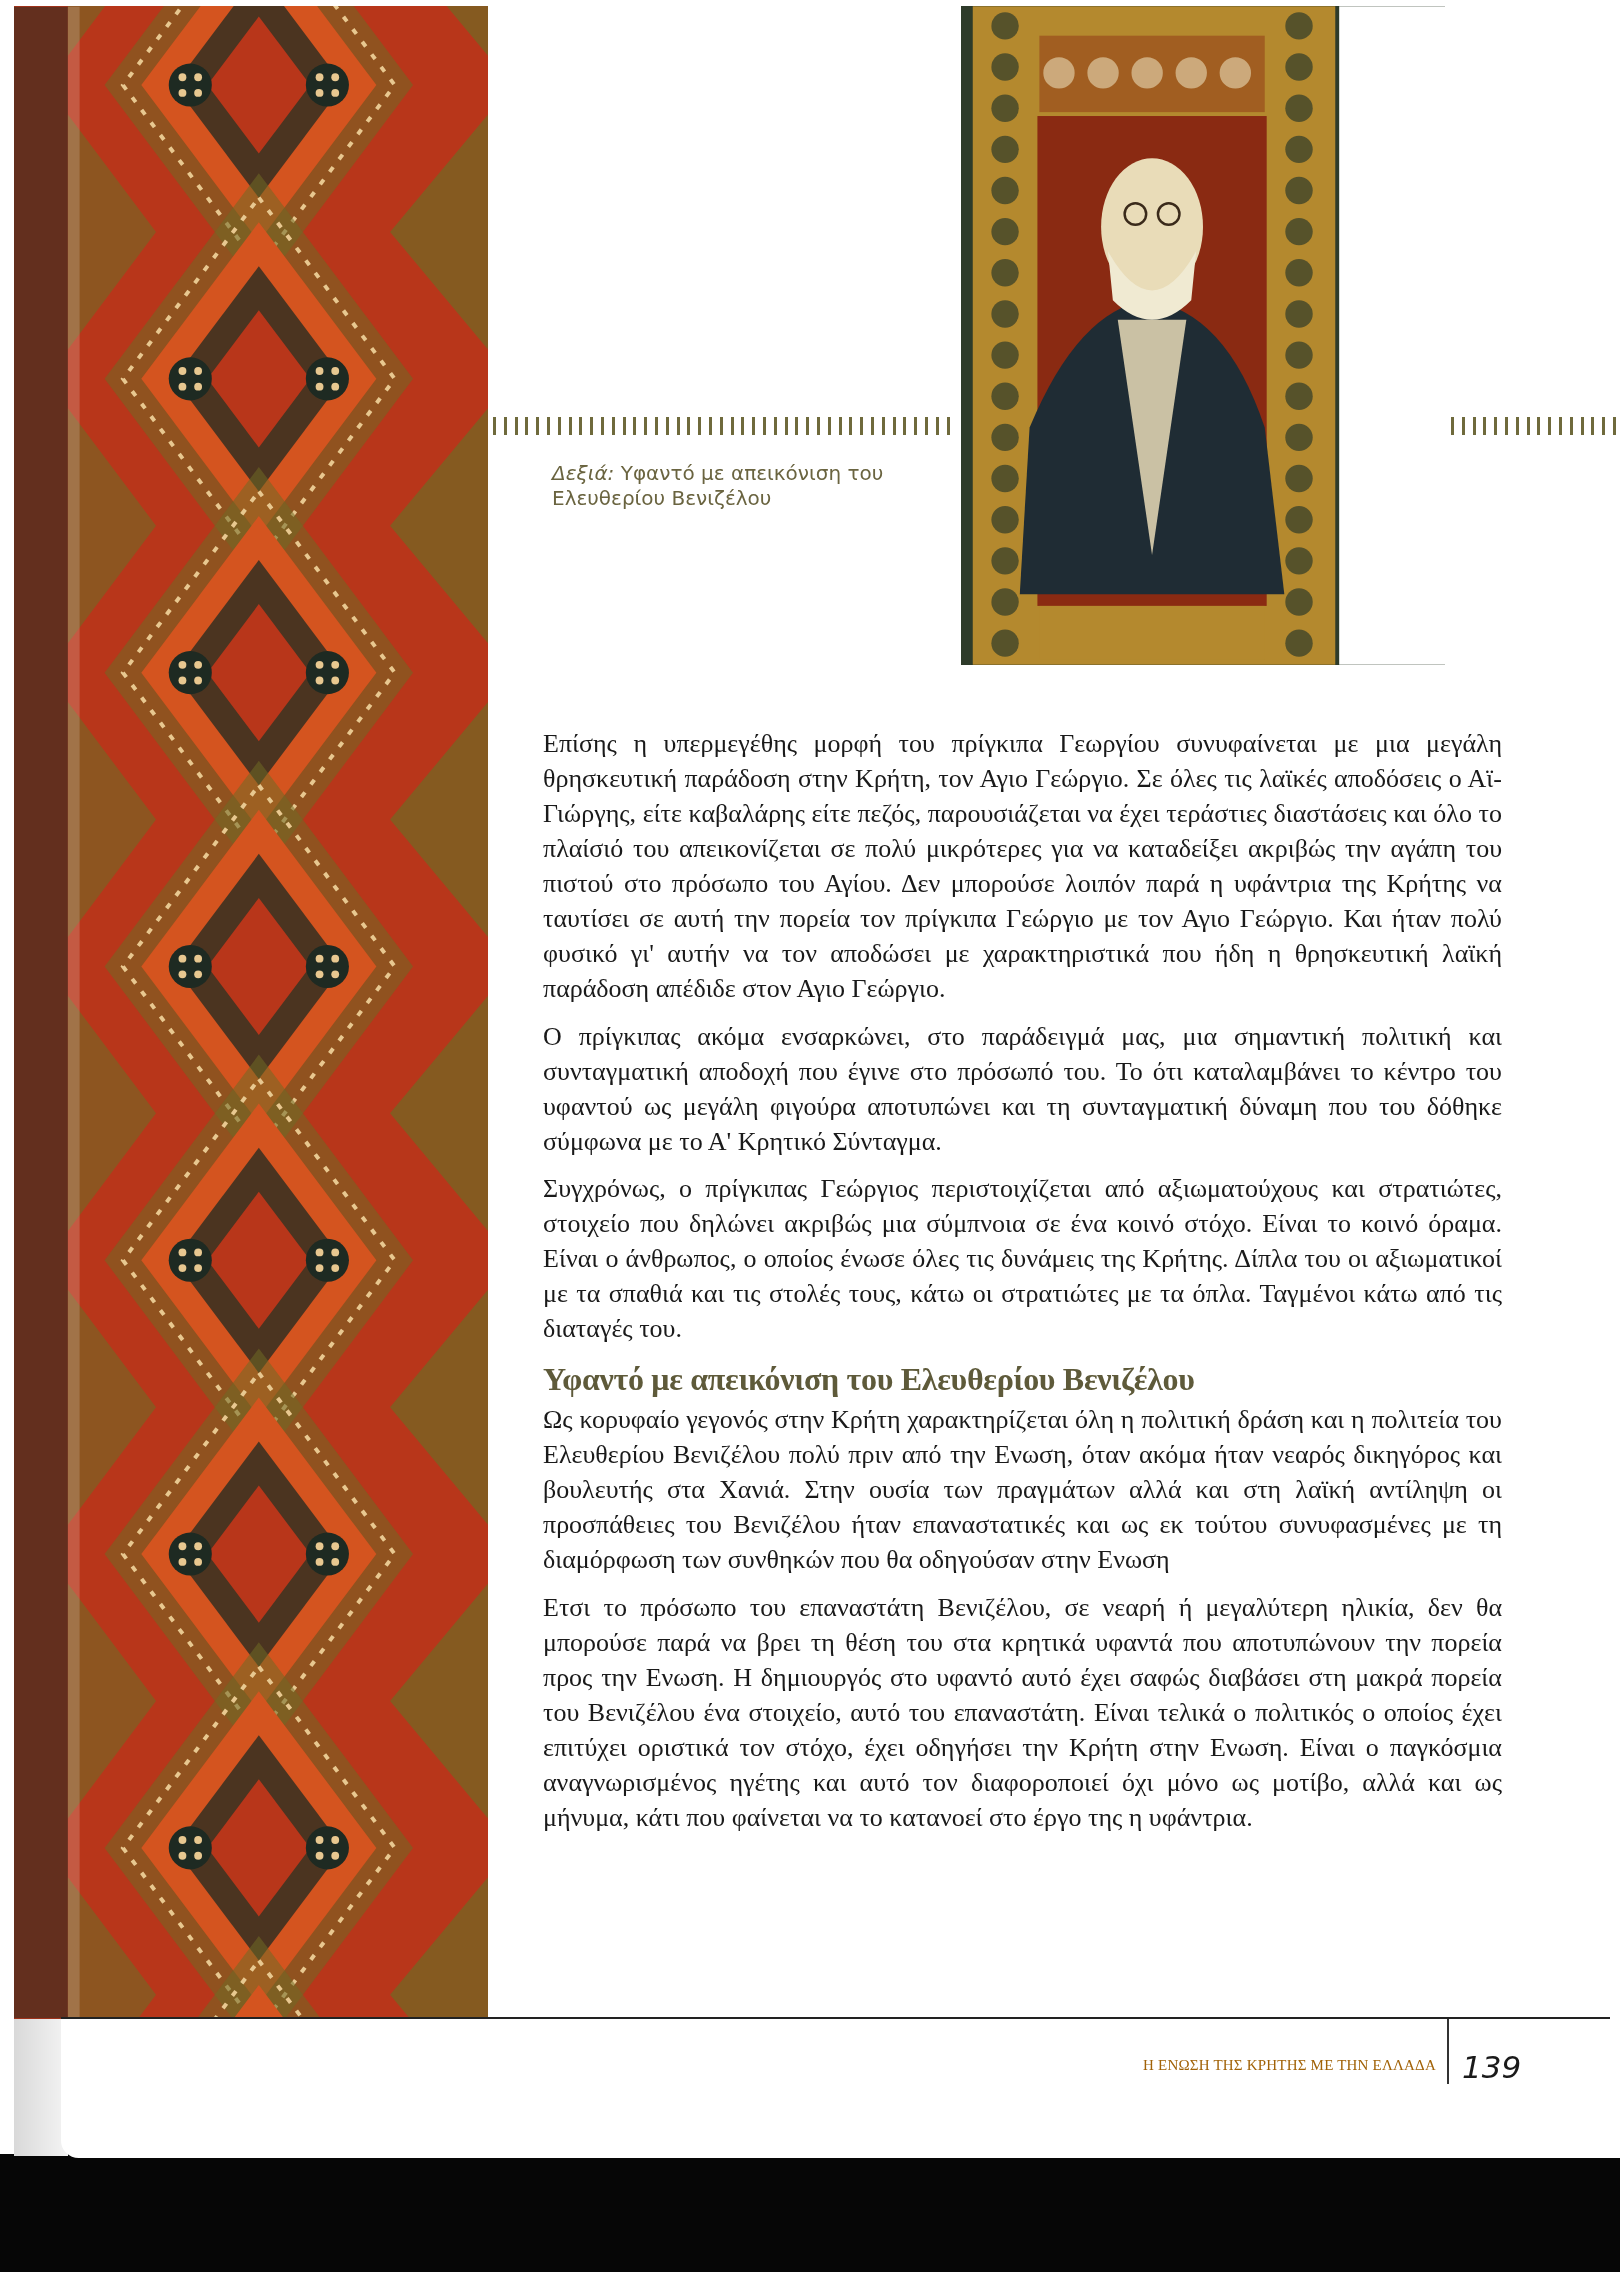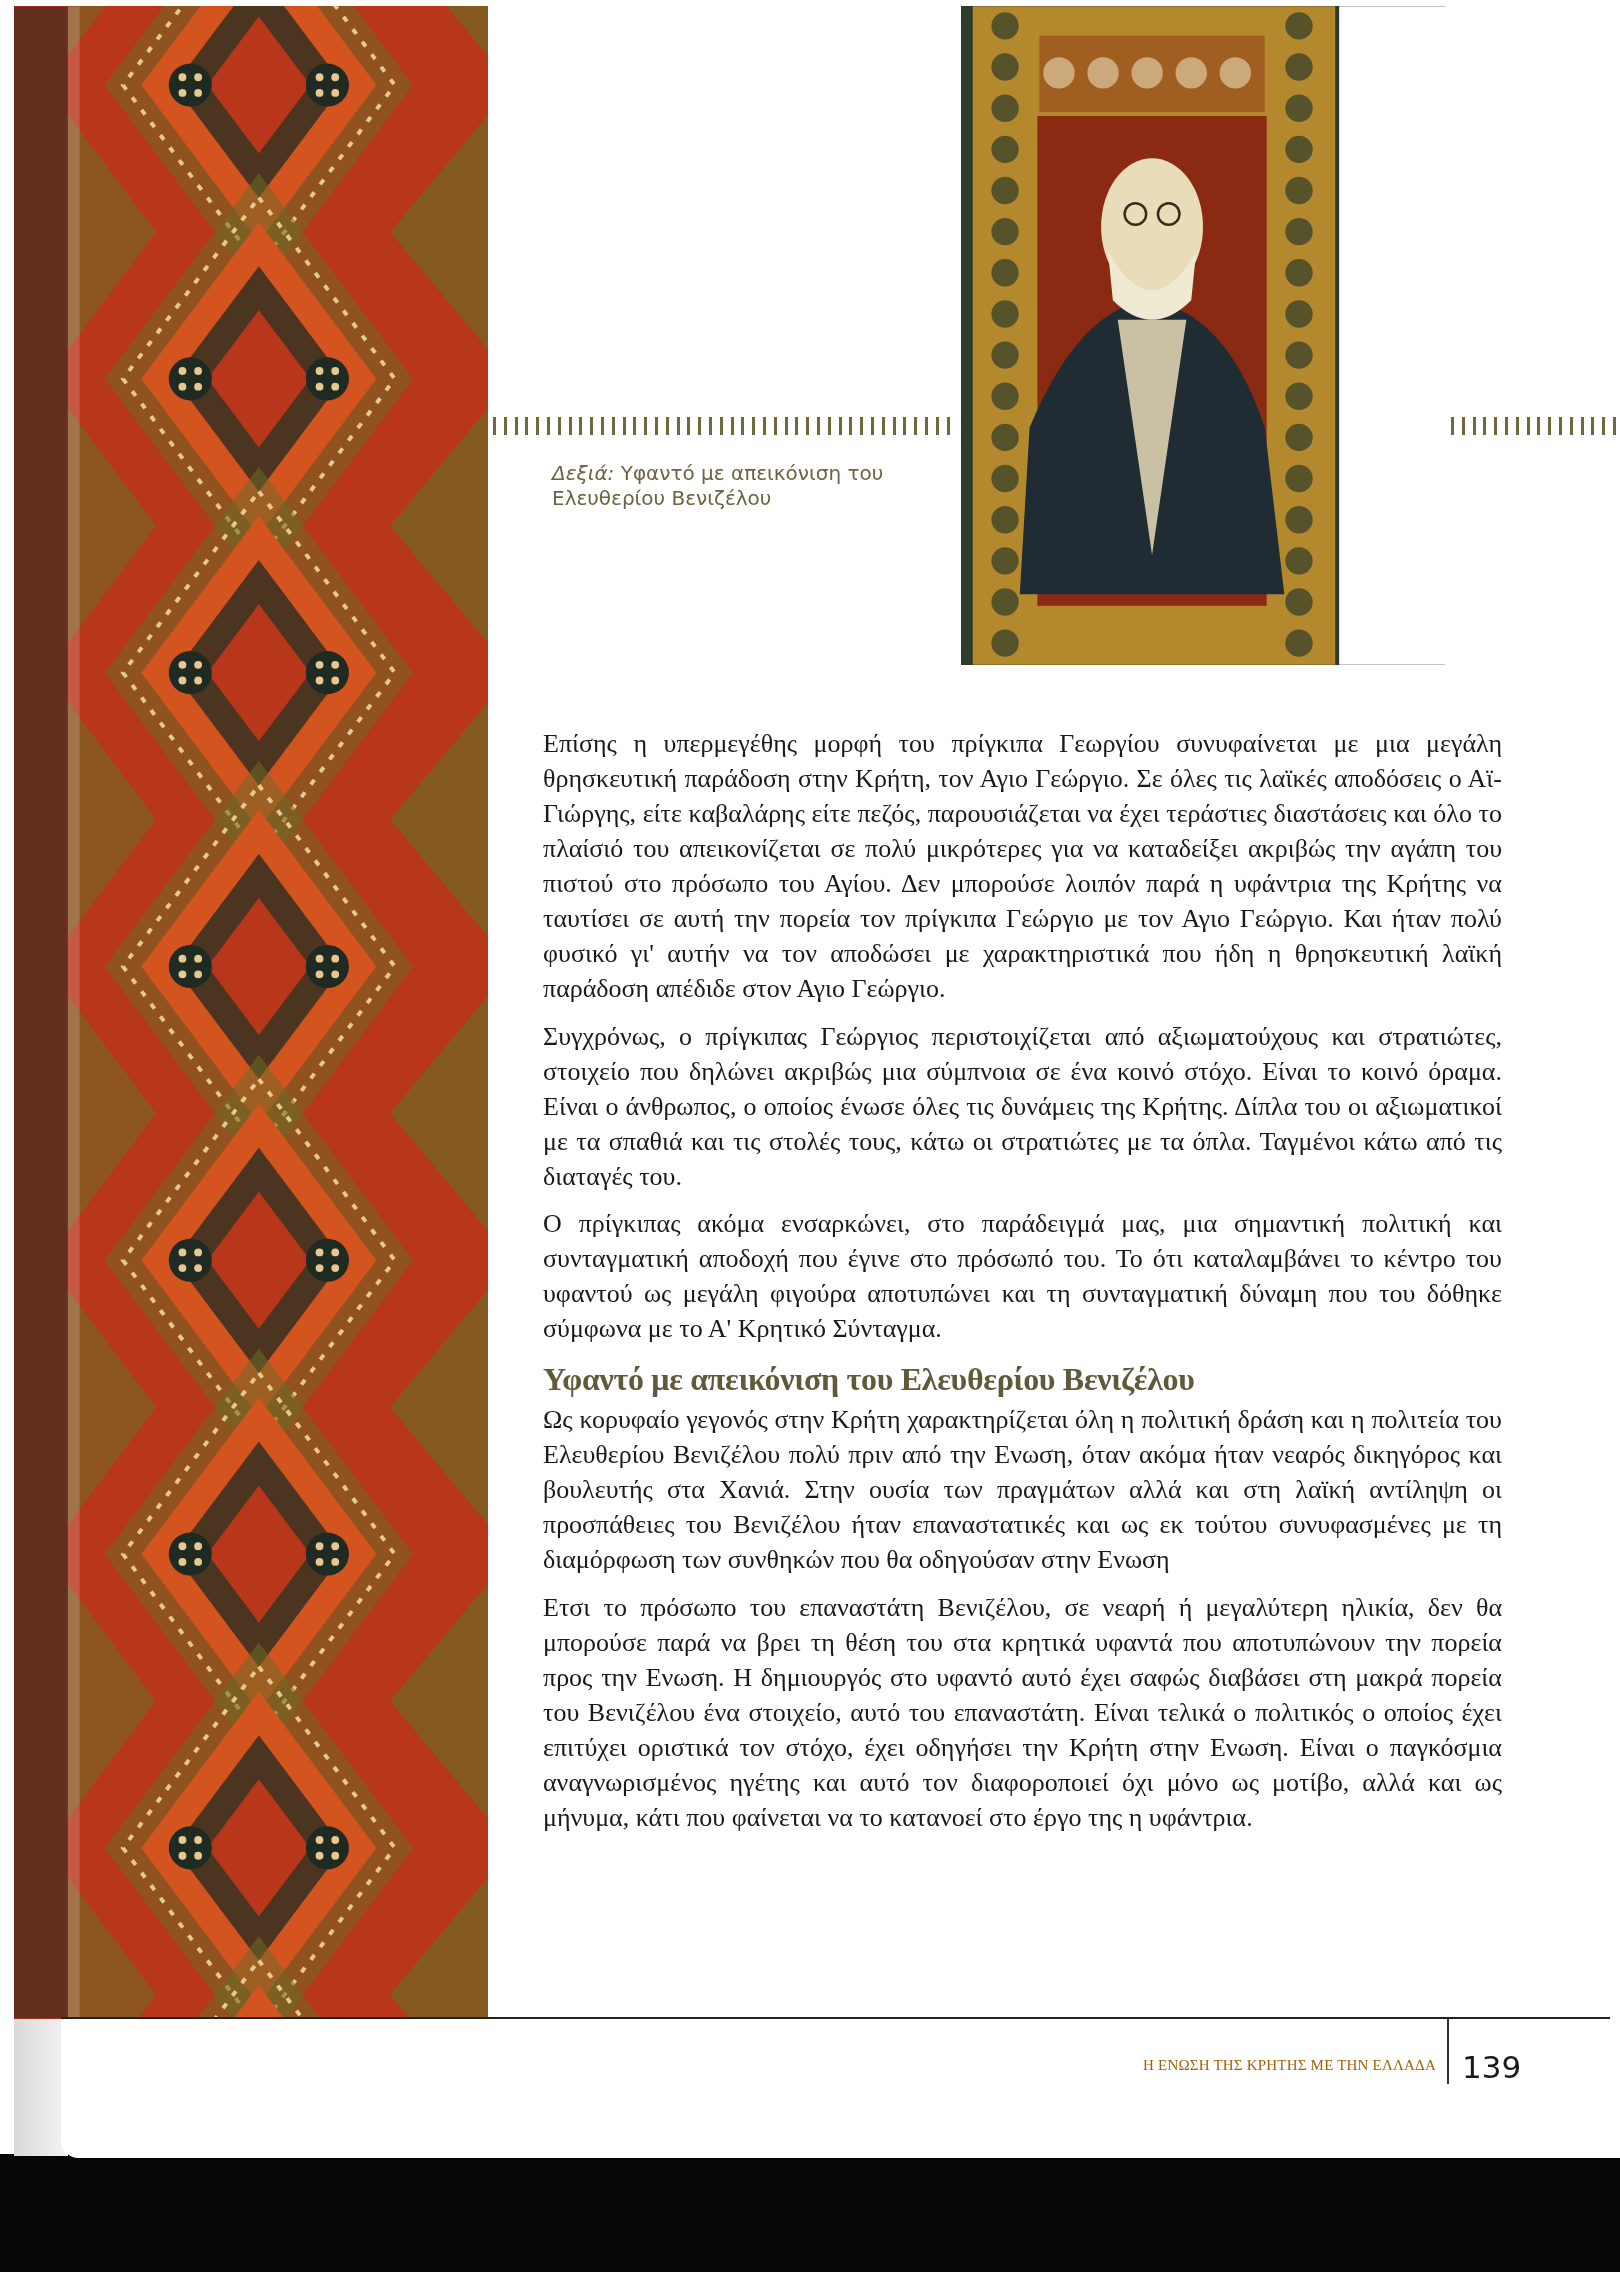--- a/index.html
+++ b/index.html
@@ -74,21 +74,21 @@
     }
     .footer-vrule {
       position: absolute; left: 1447px; top: 2019px; width: 2px; height: 65px; background:#333;
     }
     .running-head {
       position: absolute; right: 184px; top: 2057px;
       font-family: "Liberation Serif", serif; font-size: 15px; color: #a16207; letter-spacing: 0.2px;
     }
     .page-number {
       position: absolute; left: 1462px; top: 2049px;
-      font-family: "DejaVu Sans", sans-serif; font-size: 31px; color:#1a1a1a;
+      font-family: "DejaVu Sans", sans-serif; font-style: italic; font-size: 31px; color:#1a1a1a;
     }
   </style>
 </head>
 <body>
 
 <div class="scan-bottom"></div>
 <div class="scan-bottom-gap"></div>
 <div class="page-shadow-left"></div>
 <div class="page-curl"></div>
 
@@ -309,22 +309,22 @@
 
 <div class="ticks left"></div>
 <div class="ticks right"></div>
 
 <div class="captions">
   <p><span class="lead">Δεξιά:</span><span> Υφαντό με απεικόνιση του Ελευθερίου Βενιζέλου</span></p>
 </div>
 
 <div class="body-text">
   <p>Επίσης η υπερμεγέθης μορφή του πρίγκιπα Γεωργίου συνυφαίνεται με μια μεγάλη θρησκευτική παράδοση στην Κρήτη, τον Αγιο Γεώργιο. Σε όλες τις λαϊκές αποδόσεις ο Αϊ-Γιώργης, είτε καβαλάρης είτε πεζός, παρουσιάζεται να έχει τεράστιες διαστάσεις και όλο το πλαίσιό του απεικονίζεται σε πολύ μικρότερες για να καταδείξει ακριβώς την αγάπη του πιστού στο πρόσωπο του Αγίου. Δεν μπορούσε λοιπόν παρά η υφάντρια της Κρήτης να ταυτίσει σε αυτή την πορεία τον πρίγκιπα Γεώργιο με τον Αγιο Γεώργιο. Και ήταν πολύ φυσικό γι' αυτήν να τον αποδώσει με χαρακτηριστικά που ήδη η θρησκευτική λαϊκή παράδοση απέδιδε στον Αγιο Γεώργιο.</p>
+  <p>Ο πρίγκιπας ακόμα ενσαρκώνει, στο παράδειγμά μας, μια σημαντική πολιτική και συνταγματική αποδοχή που έγινε στο πρόσωπό του. Το ότι καταλαμβάνει το κέντρο του υφαντού ως μεγάλη φιγούρα αποτυπώνει και τη συνταγματική δύναμη που του δόθηκε σύμφωνα με το Α' Κρητικό Σύνταγμα.</p>
   <p>Συγχρόνως, ο πρίγκιπας Γεώργιος περιστοιχίζεται από αξιωματούχους και στρατιώτες, στοιχείο που δηλώνει ακριβώς μια σύμπνοια σε ένα κοινό στόχο. Είναι το κοινό όραμα. Είναι ο άνθρωπος, ο οποίος ένωσε όλες τις δυνάμεις της Κρήτης. Δίπλα του οι αξιωματικοί με τα σπαθιά και τις στολές τους, κάτω οι στρατιώτες με τα όπλα. Ταγμένοι κάτω από τις διαταγές του.</p>
-  <p>Ο πρίγκιπας ακόμα ενσαρκώνει, στο παράδειγμά μας, μια σημαντική πολιτική και συνταγματική αποδοχή που έγινε στο πρόσωπό του. Το ότι καταλαμβάνει το κέντρο του υφαντού ως μεγάλη φιγούρα αποτυπώνει και τη συνταγματική δύναμη που του δόθηκε σύμφωνα με το Α' Κρητικό Σύνταγμα.</p>
   <h2>Υφαντό με απεικόνιση του Ελευθερίου Βενιζέλου</h2>
   <p>Ως κορυφαίο γεγονός στην Κρήτη χαρακτηρίζεται όλη η πολιτική δράση και η πολιτεία του Ελευθερίου Βενιζέλου πολύ πριν από την Ενωση, όταν ακόμα ήταν νεαρός δικηγόρος και βουλευτής στα Χανιά. Στην ουσία των πραγμάτων αλλά και στη λαϊκή αντίληψη οι προσπάθειες του Βενιζέλου ήταν επαναστατικές και ως εκ τούτου συνυφασμένες με τη διαμόρφωση των συνθηκών που θα οδηγούσαν στην Ενωση</p>
   <p>Ετσι το πρόσωπο του επαναστάτη Βενιζέλου, σε νεαρή ή μεγαλύτερη ηλικία, δεν θα μπορούσε παρά να βρει τη θέση του στα κρητικά υφαντά που αποτυπώνουν την πορεία προς την Ενωση. Η δημιουργός στο υφαντό αυτό έχει σαφώς διαβάσει στη μακρά πορεία του Βενιζέλου ένα στοιχείο, αυτό του επαναστάτη. Είναι τελικά ο πολιτικός ο οποίος έχει επιτύχει οριστικά τον στόχο, έχει οδηγήσει την Κρήτη στην Ενωση. Είναι ο παγκόσμια αναγνωρισμένος ηγέτης και αυτό τον διαφοροποιεί όχι μόνο ως μοτίβο, αλλά και ως μήνυμα, κάτι που φαίνεται να το κατανοεί στο έργο της η υφάντρια.</p>
 </div>
 
 <div class="footer-rule"></div>
 <div class="footer-vrule"></div>
 <div class="running-head">Η ΕΝΩΣΗ ΤΗΣ ΚΡΗΤΗΣ ΜΕ ΤΗΝ ΕΛΛΑΔΑ</div>
 <div class="page-number">139</div>
 

